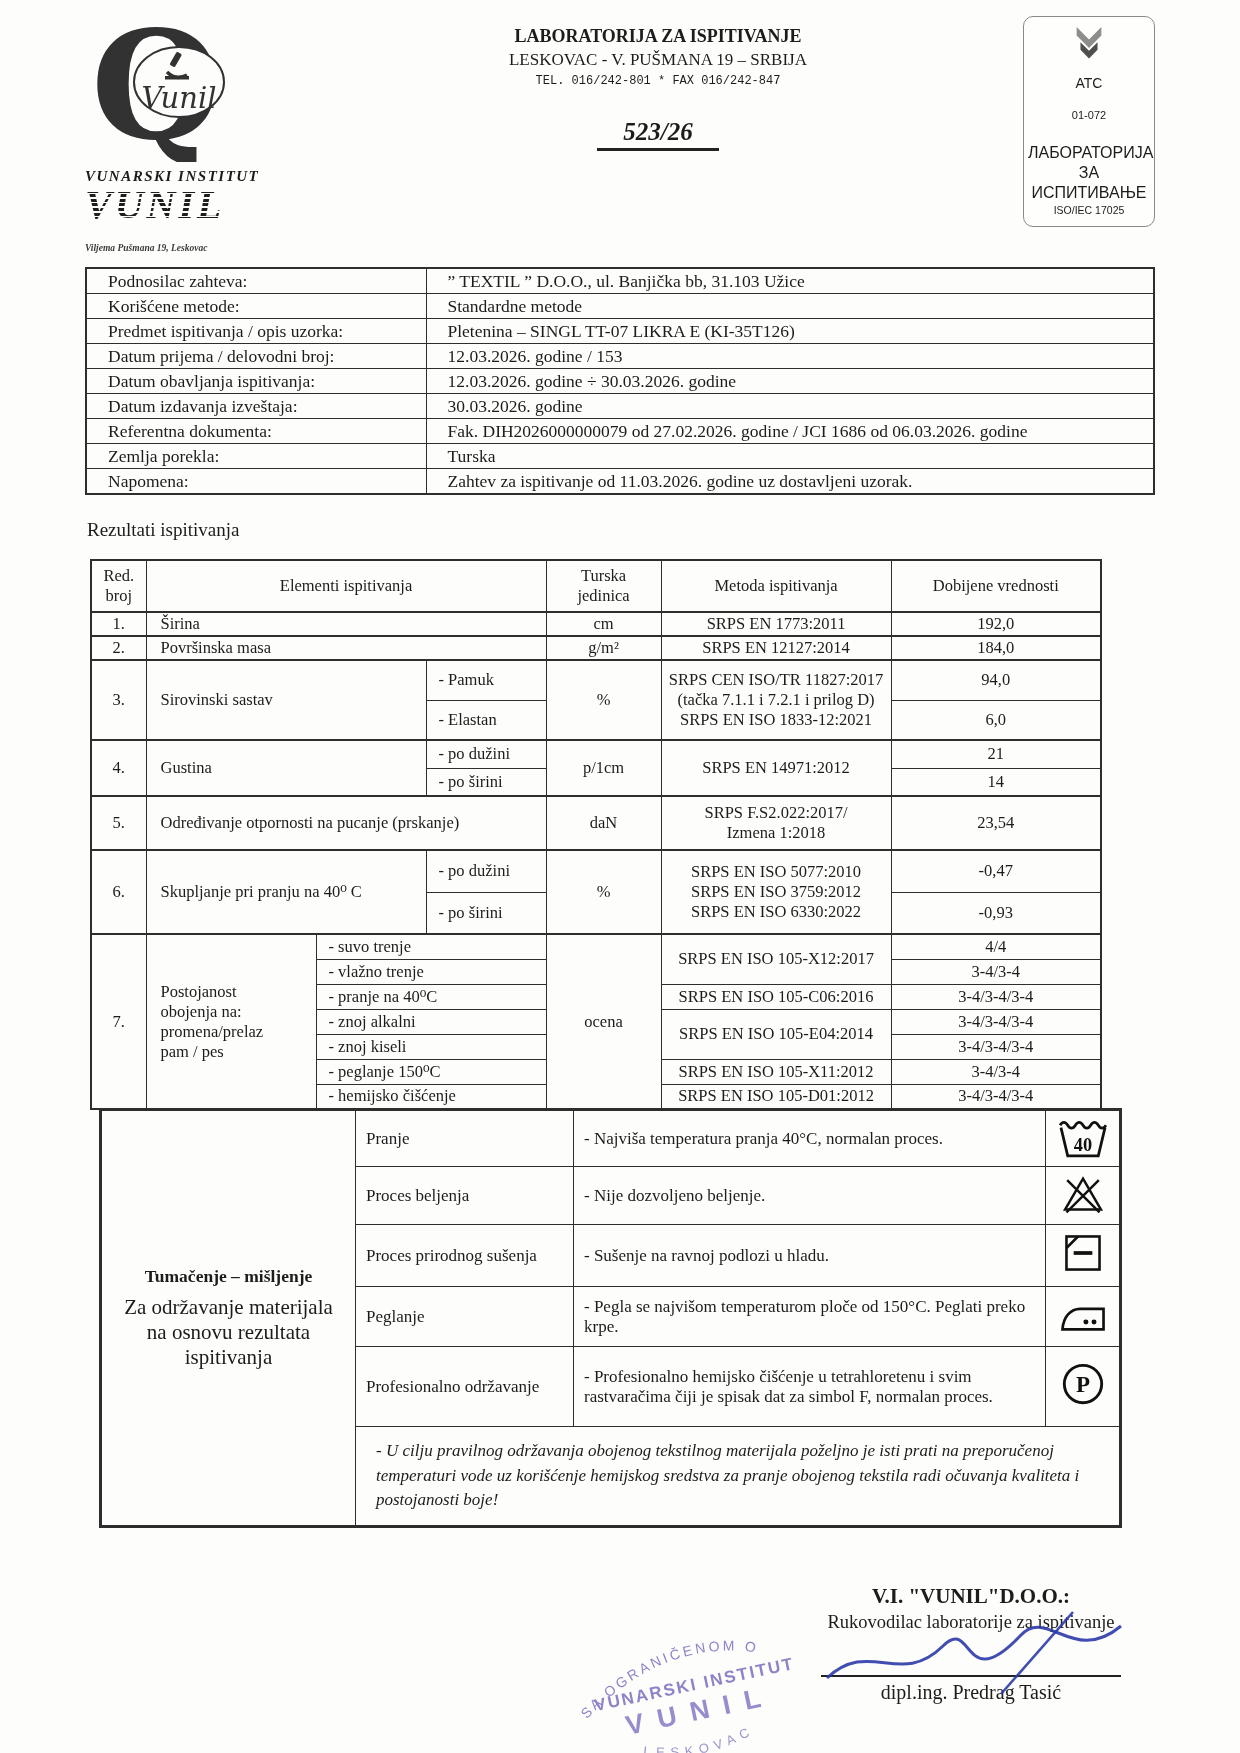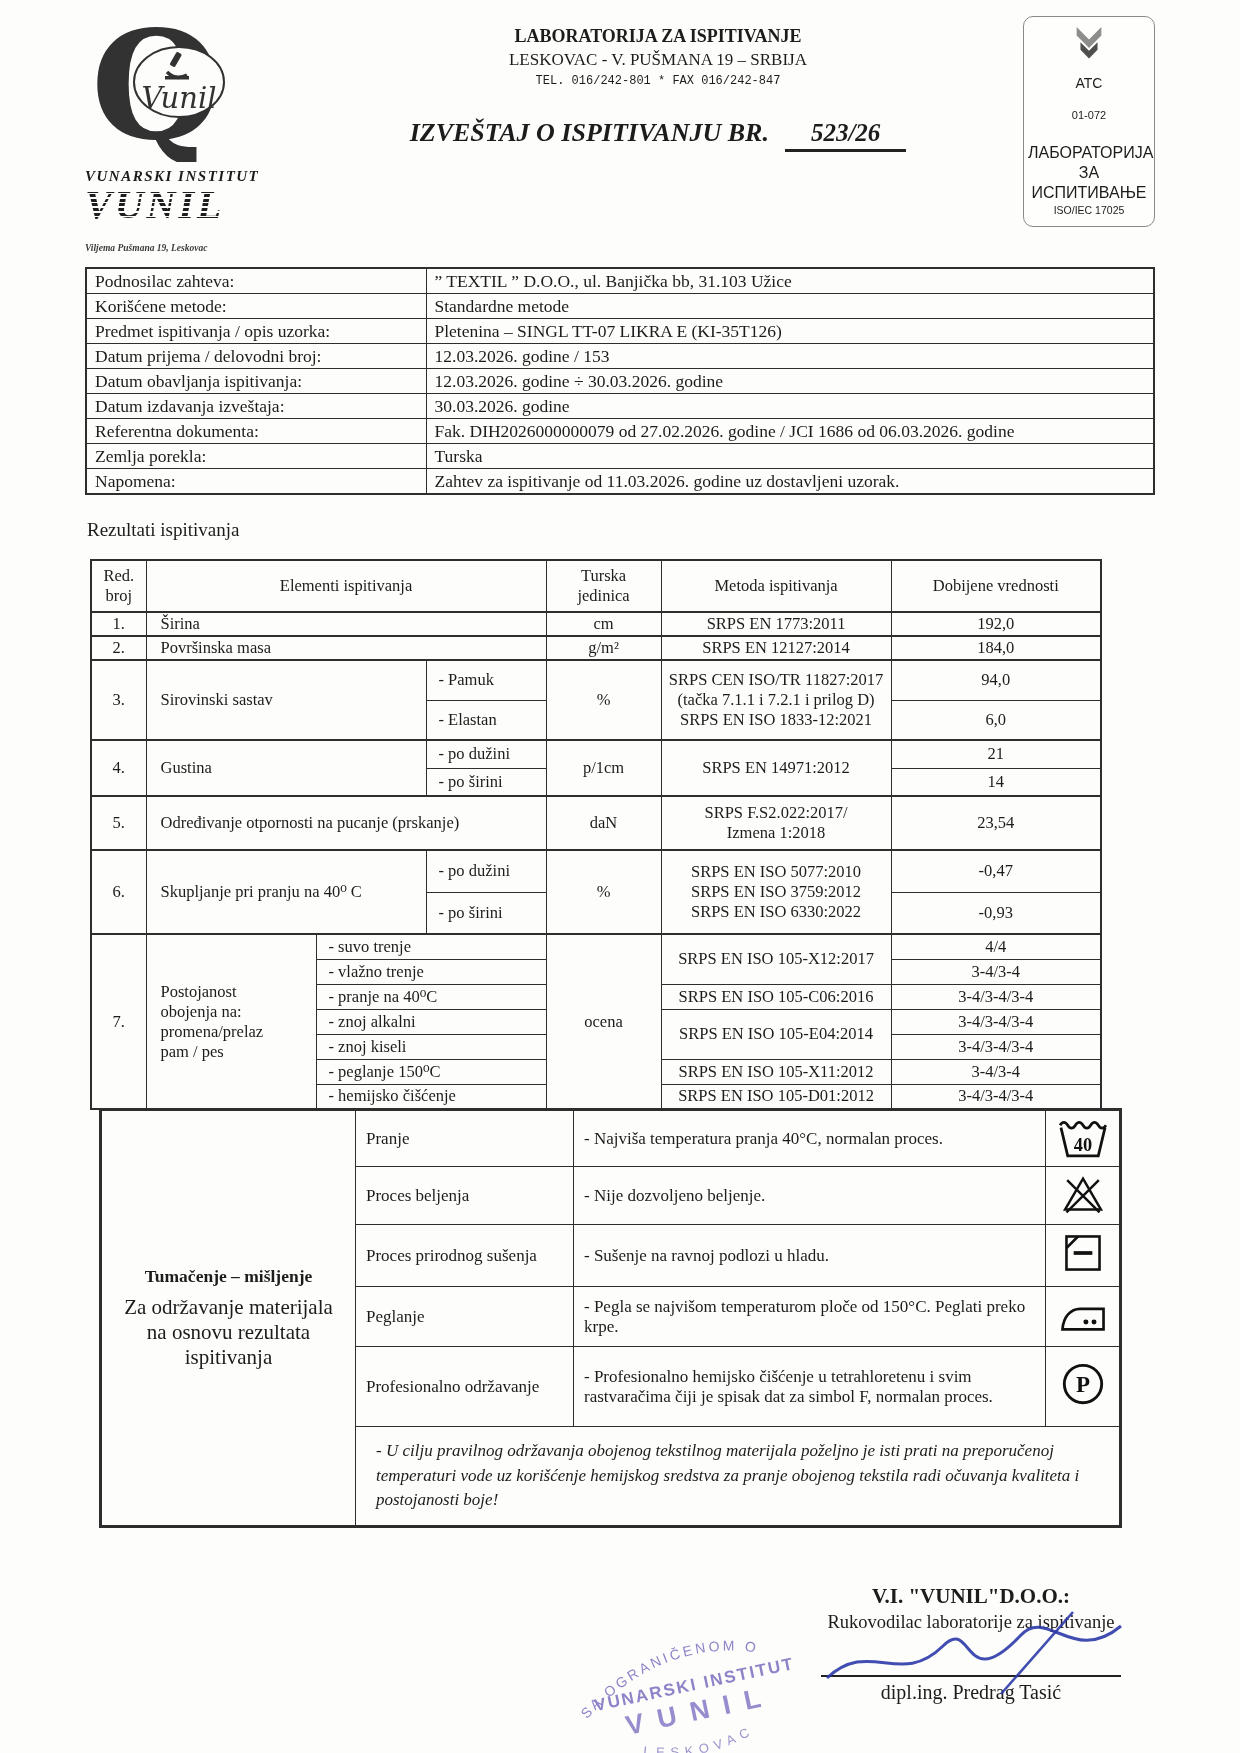--- a/index.html
+++ b/index.html
@@ -25,21 +25,21 @@
   .report-number{font-size:25px;font-weight:bold;font-style:italic;border-bottom:3px solid #222;padding:0 26px 2px 26px;}
   .badge-col{width:132px;flex:0 0 auto;margin-top:4px;}
   .badge{border:1.5px solid #8a8a88;border-radius:10px;padding:8px 4px 10px 4px;text-align:center;background:#fefefd;}
   .badge-acronym{font-family:"Liberation Sans","DejaVu Sans",sans-serif;font-weight:normal;font-size:14px;margin-top:2px;}
   .badge-number{font-family:"Liberation Sans","DejaVu Sans",sans-serif;font-size:11px;margin-top:18px;}
   .badge-lines{font-family:"Liberation Sans","DejaVu Sans",sans-serif;font-size:16px;margin-top:22px;line-height:1.25;}
   .badge-iso{font-family:"Liberation Sans","DejaVu Sans",sans-serif;font-size:10.5px;margin-top:1px;}
   
   table{border-collapse:collapse;table-layout:fixed;}
   .info{width:1070px;margin-top:14px;border:2.5px solid #2e2e2e;font-size:17.5px;}
-  .info td{border:1.5px solid #2e2e2e;padding:1px 8px;height:22px;margin-top:32px;}
+  .info td{border:1.5px solid #2e2e2e;padding:1px 21px;height:22px;margin-top:32px;}
   .info .lblcol{width:340px;}
   
   .section-title{font-size:19px;margin:24px 0 18px 2px;}
   
   .results{width:1010px;margin-left:5px;border:2.5px solid #2e2e2e;font-size:16.5px;}
   .results td{border:1.2px solid #2e2e2e;padding:1px 6px;vertical-align:middle;}
   .results tr.thead td{height:48px;text-align:center;border-bottom:2px solid #2e2e2e;}
   .results tr.grp td{border-top:2px solid #2e2e2e;}
   .results .lbl{text-align:left;padding-left:14px;}
   .results .sub{text-align:left;padding-left:12px;}
@@ -85,21 +85,20 @@
       <div class="logo-caption">VUNARSKI INSTITUT</div>
       <div class="logo-brand">VUNIL</div>
       <div class="logo-address">Viljema Pušmana 19, Leskovac</div>
     </div>
 
     <div class="center-col">
       <div class="lab-line">LABORATORIJA ZA ISPITIVANJE</div>
       <div class="addr-line">LESKOVAC - V. PUŠMANA 19 – SRBIJA</div>
       <div class="phone-line">TEL. 016/242-801 * FAX  016/242-847</div>
       <div class="report-line">
-        <span class="report-title">IZVEŠTAJ O ISPITIVANJU BR.</span>
         <span class="report-number">523/26</span>
       </div>
     </div>
 
     <div class="badge-col">
       <div class="badge">
         <svg width="38" height="44" viewBox="0 0 40 46">
           <path d="M7 2 L20 15 L33 2 L33 11 L20 24 L7 11 Z" fill="#8d8d8b"></path>
           <path d="M11 18 L20 27 L29 18 L29 26 L20 35 L11 26 Z" fill="#4f4f4d"></path>
         </svg>

